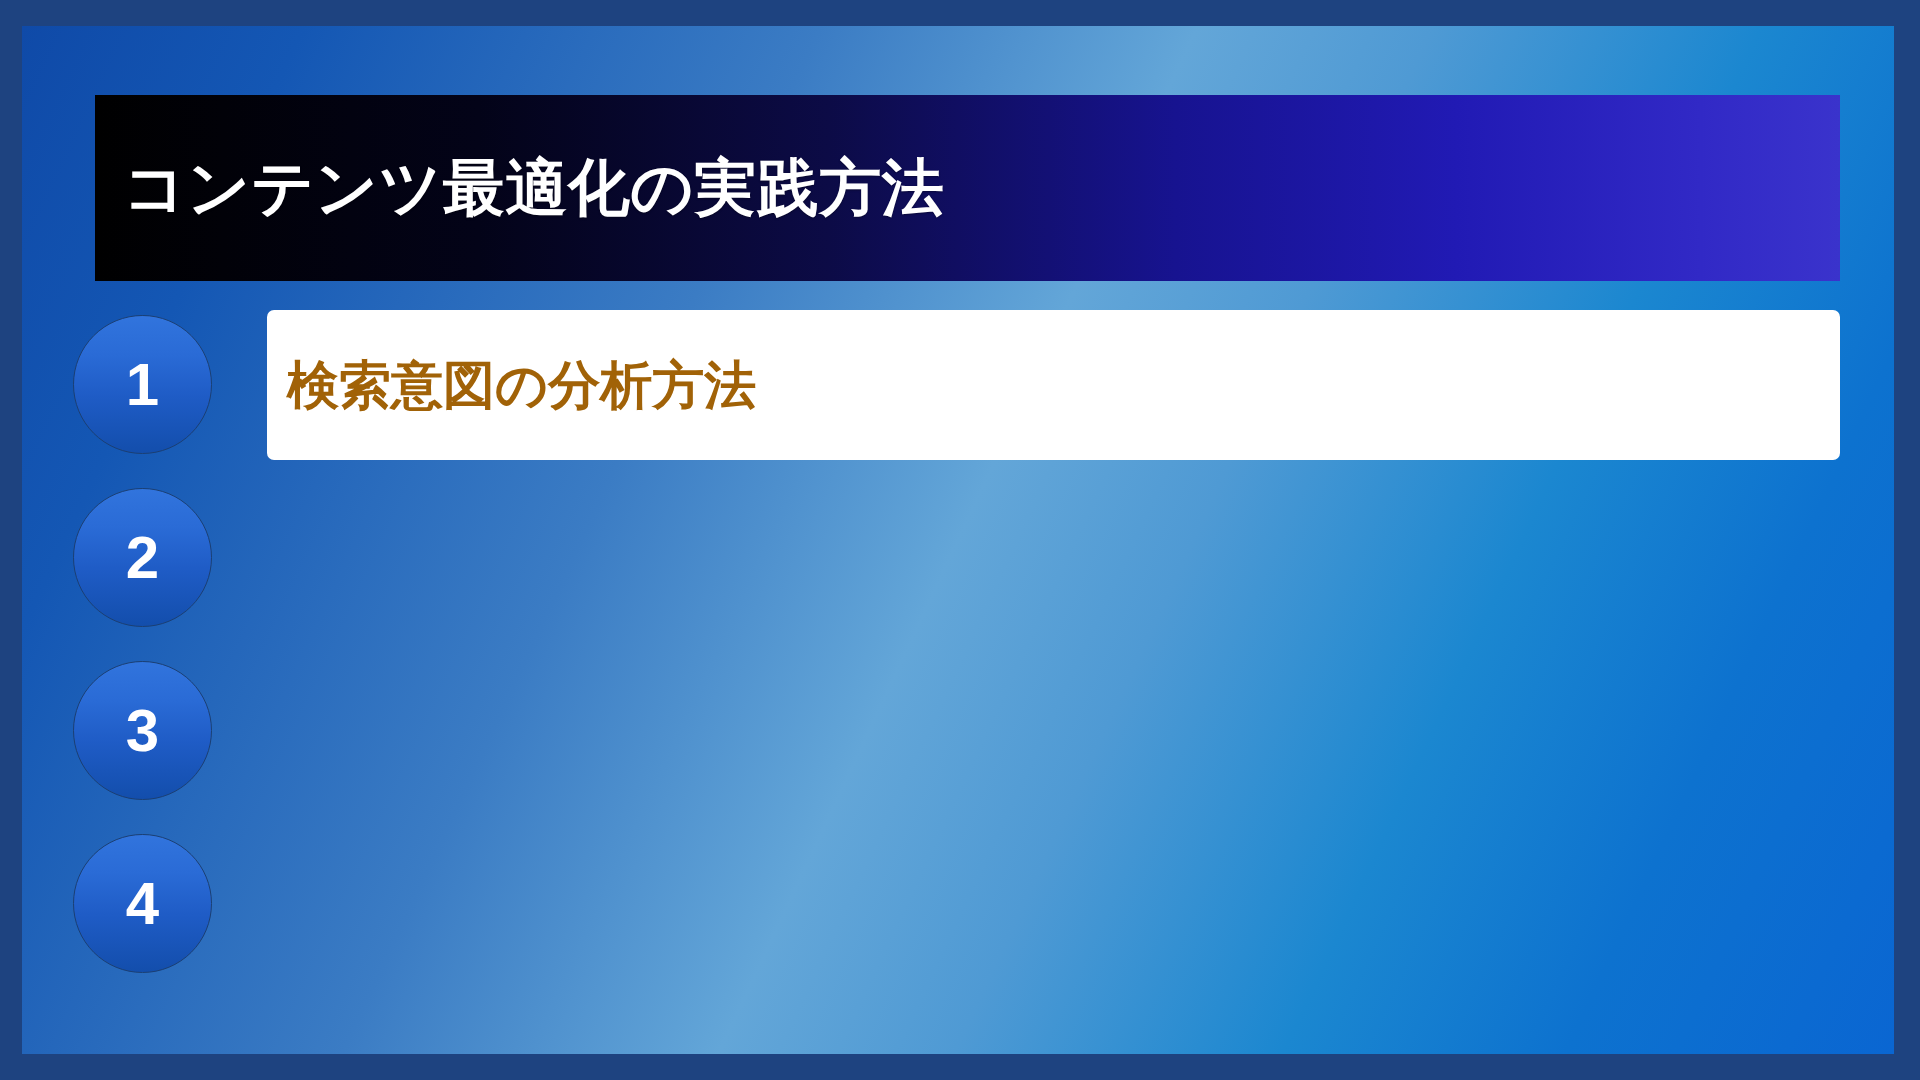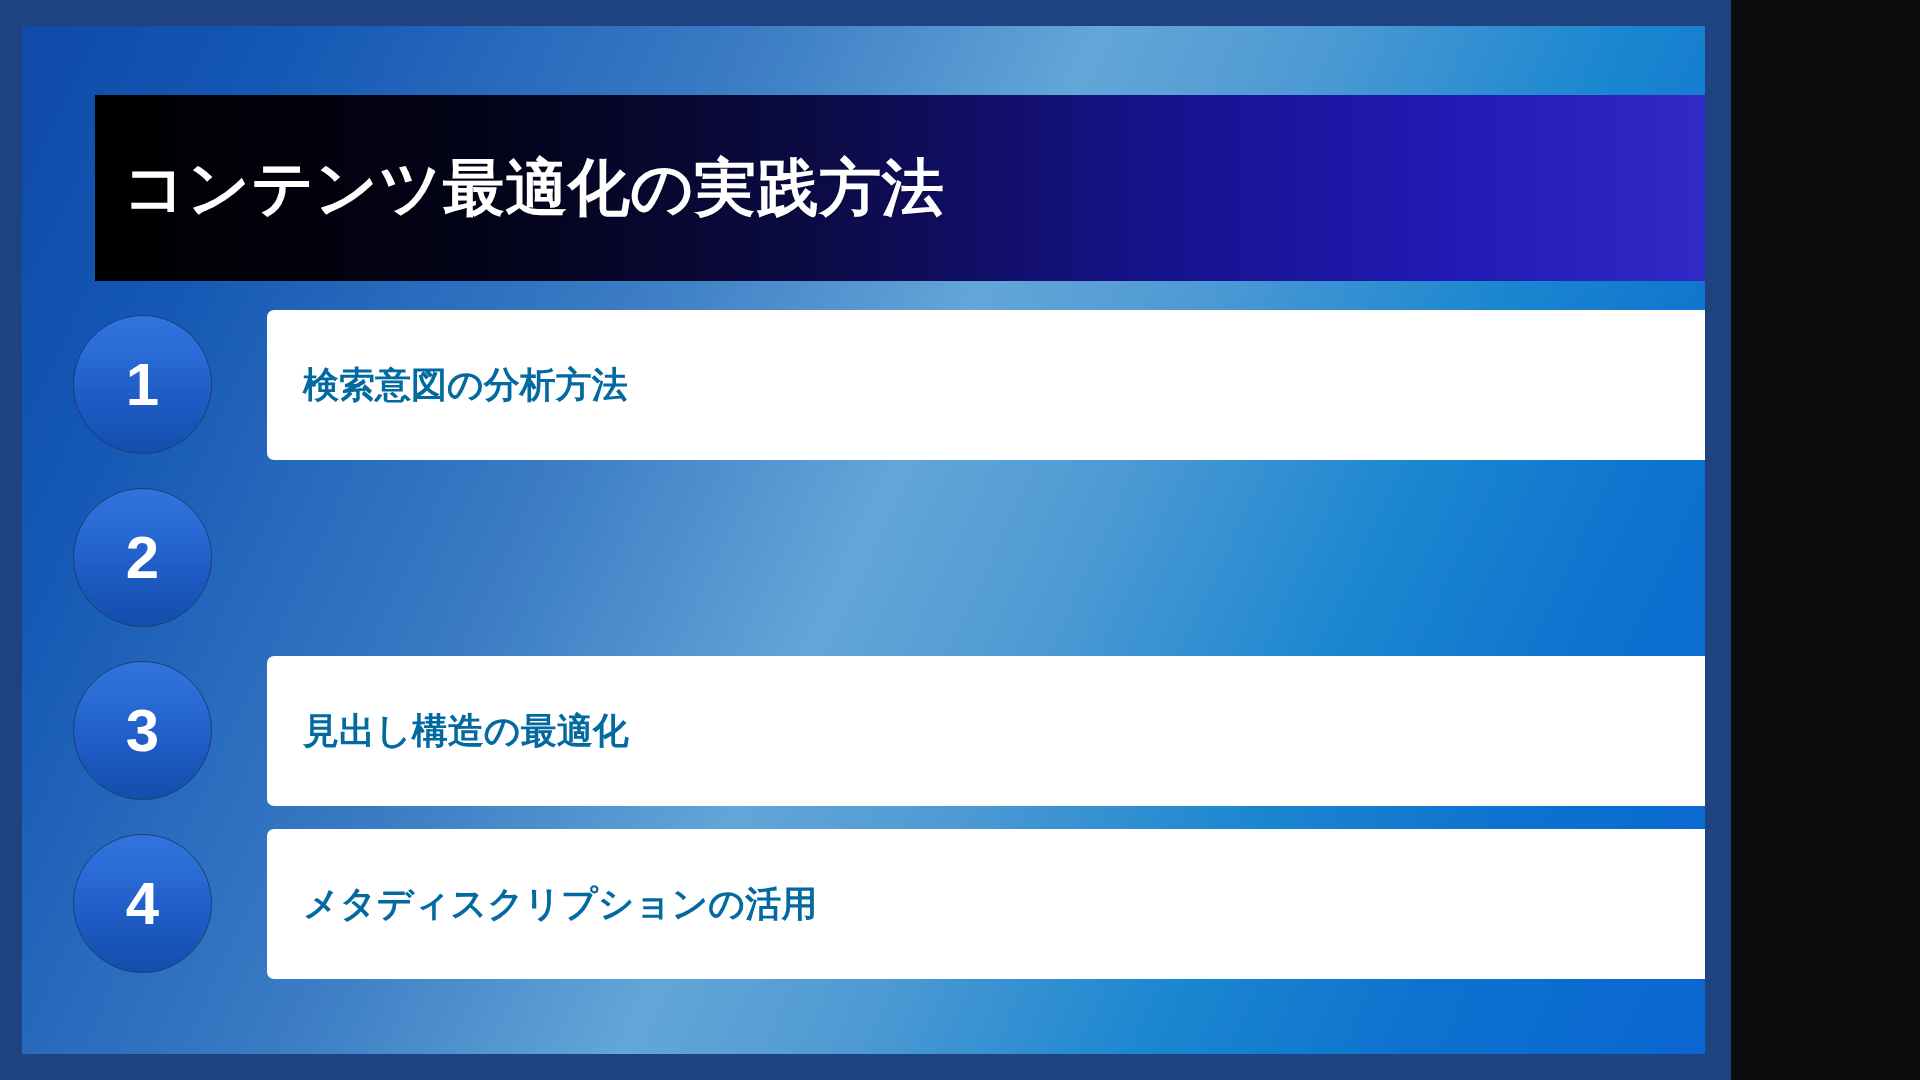--- a/index.html
+++ b/index.html
@@ -10,21 +10,21 @@
   body {
     width: 1920px;
     height: 1080px;
     overflow: hidden;
     font-family: "Liberation Sans", "DejaVu Sans", sans-serif;
   }
 
   
   #slide {
     position: relative;
-    width: 1731px;
+    width: 1920px;
     height: 1080px;
     box-sizing: border-box;
     background: #1e4380;
     padding: 26px 26px 26px 22px;
   }
 
   
   #panel {
     position: relative;
     width: 100%;
@@ -116,24 +116,24 @@
     width: 1573px;
     height: 150px;
     background: #ffffff;
     border-radius: 7px;
     box-sizing: border-box;
     display: flex;
     align-items: center;
     z-index: 1;
   }
   .card-text {
-    color: #0369a1;
-    font-size: 36px;
+    color: #a16207;
+    font-size: 52px;
     font-weight: 700;
-    margin-left: 36px;
+    margin-left: 20px;
     white-space: nowrap;
     line-height: 1;
   }
 </style>
 </head>
 <body>
 
 <div id="slide">
   <div id="panel">
 
@@ -155,29 +155,23 @@
       <div class="row">
         <div class="badge">
           <span class="badge-num">2</span>
         </div>
       </div>
 
       <div class="row">
         <div class="badge">
           <span class="badge-num">3</span>
         </div>
-        <div class="card">
-          <span class="card-text">見出し構造の最適化</span>
-        </div>
       </div>
 
       <div class="row">
         <div class="badge">
           <span class="badge-num">4</span>
-        </div>
-        <div class="card">
-          <span class="card-text">メタディスクリプションの活用</span>
         </div>
       </div>
 
     </div>
   </div>
 </div>
 
 </body></html>

